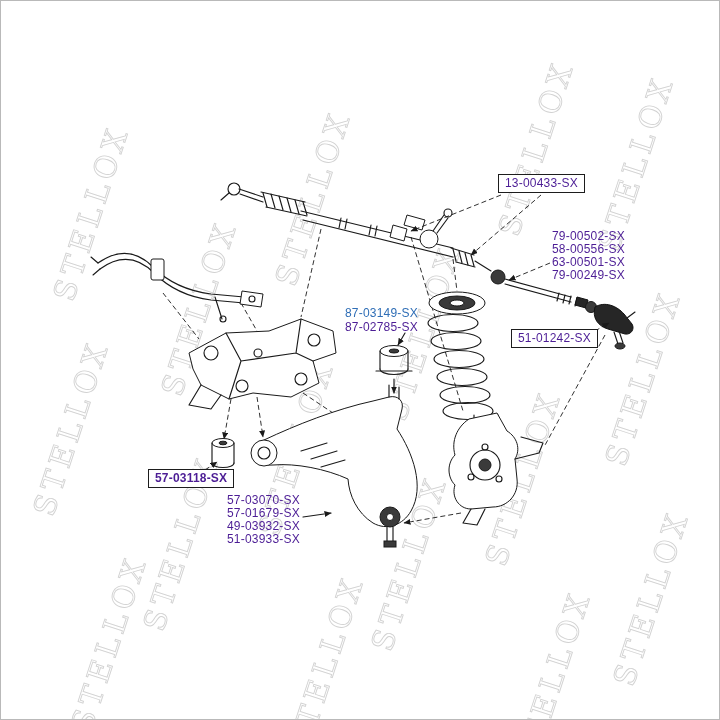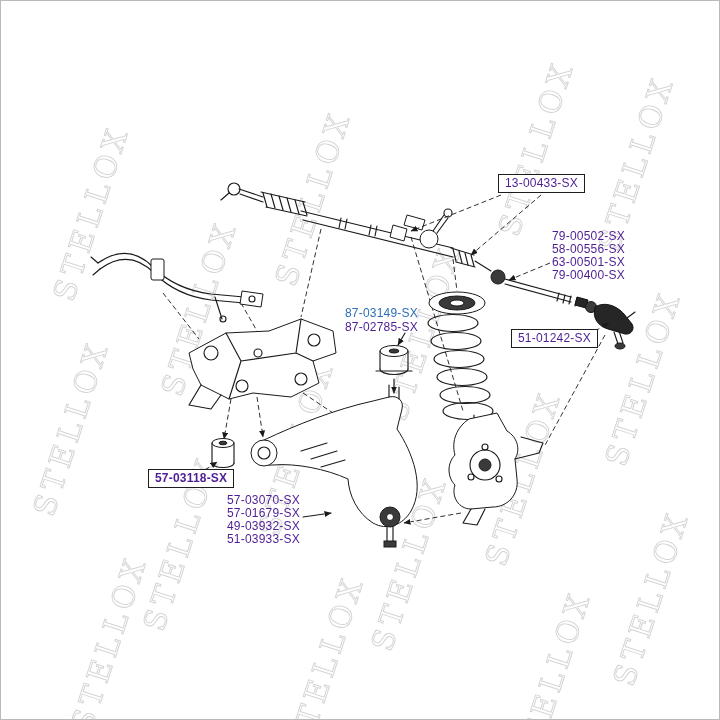--- a/index.html
+++ b/index.html
@@ -178,21 +178,21 @@
       <path class="dash" d="M204,469 L216,461" marker-end="url(#arr)"></path>
       <path class="ln" d="M302,516 L330,512" marker-end="url(#arr)"></path>
     </g>
   </svg>
 
   <div class="label boxed" style="left:497px;top:173px;">13-00433-SX</div>
 
   <div class="label" style="left:551px;top:229px;">79-00502-SX</div>
   <div class="label" style="left:551px;top:242px;">58-00556-SX</div>
   <div class="label" style="left:551px;top:255px;">63-00501-SX</div>
-  <div class="label" style="left:551px;top:268px;">79-00400-SX</div>
+  <div class="label" style="left:551px;top:268px;">79-00249-SX</div>
 
   <div class="label blue" style="left:344px;top:306px;">87-03149-SX</div>
   <div class="label" style="left:344px;top:320px;">87-02785-SX</div>
 
   <div class="label boxed" style="left:510px;top:328px;">51-01242-SX</div>
 
   <div class="label boxed" style="left:147px;top:468px;font-weight:bold;">57-03118-SX</div>
 
   <div class="label" style="left:226px;top:493px;">57-03070-SX</div>
   <div class="label" style="left:226px;top:506px;">57-01679-SX</div>

